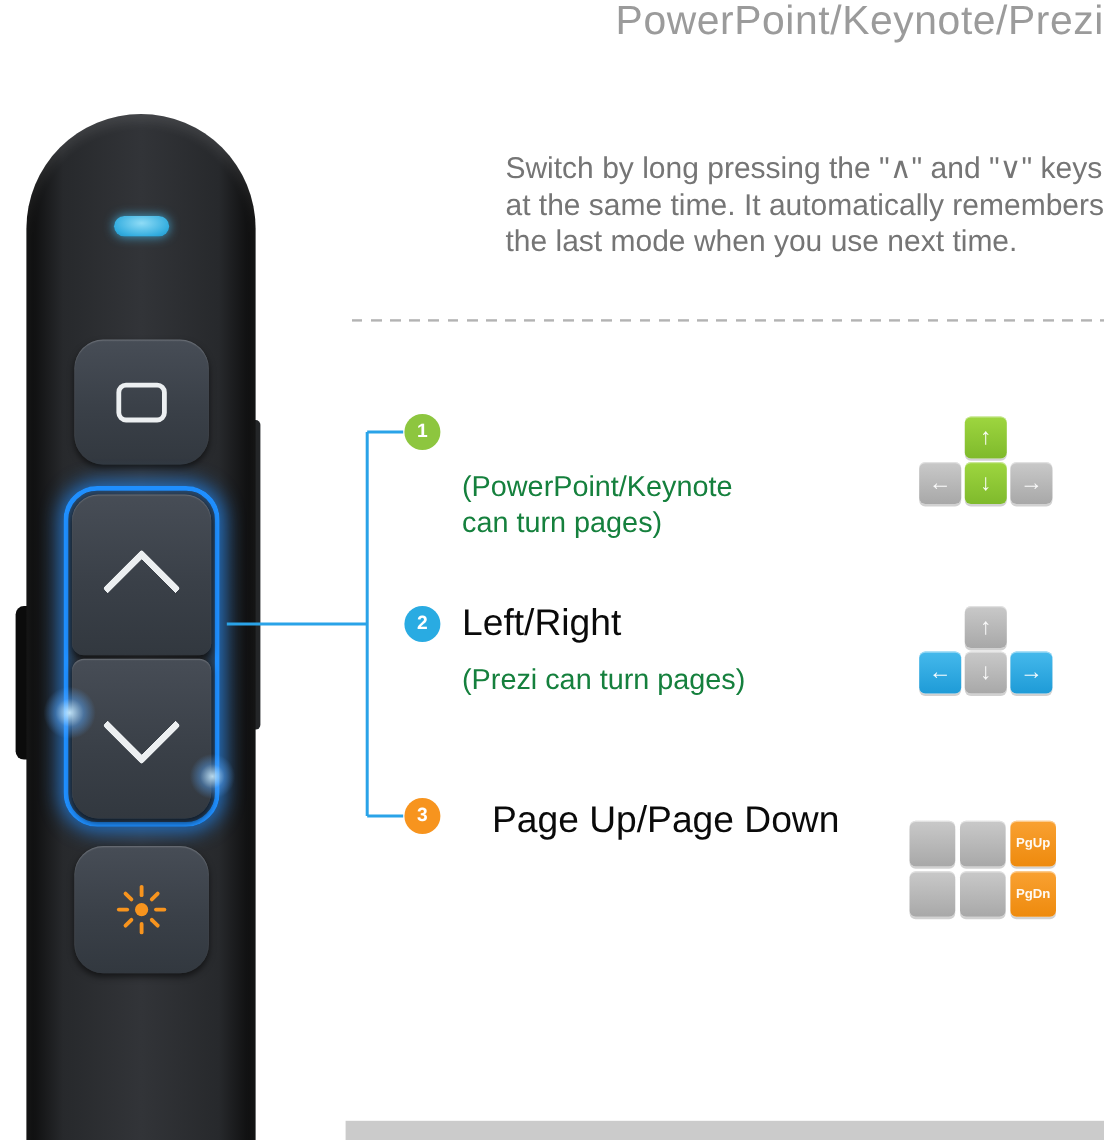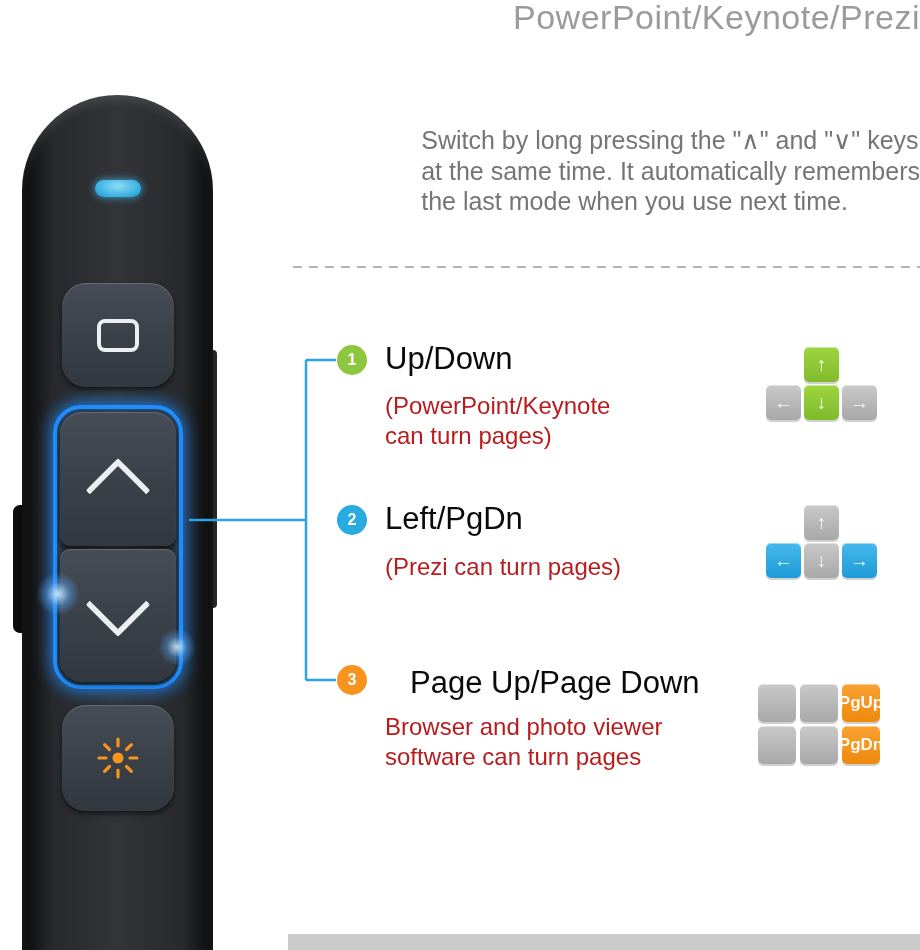--- a/index.html
+++ b/index.html
@@ -171,21 +171,21 @@
   }
   .mode-title-1 { top: 341px; }
   .mode-title-2 { top: 501px; }
   .mode-title-3 { top: 665px; margin-left: 25px; }
 
   .mode-sub {
     position: absolute;
     left: 385px;
     font-size: 24px;
     line-height: 1.27;
-    color: #b91c1c;
+    color: #15803d;
     white-space: pre-line;
   }
   .mode-sub-1 { top: 391px; }
   .mode-sub-2 { top: 552px; }
   .mode-sub-3 { top: 712px; }
 
   
   .keys {
     position: absolute;
     display: flex;
@@ -201,21 +201,21 @@
     align-items: center;
     justify-content: center;
     font-size: 19px;
     font-weight: bold;
     color: rgba(255,255,255,0.95);
     box-shadow: inset 0 1px 0 rgba(255,255,255,0.45), 0 2px 0 rgba(0,0,0,0.18);
   }
   .key-gray   { background: linear-gradient(#c9c9c9, #a8a8a8); color: rgba(255,255,255,0.92); }
   .key-green  { background: linear-gradient(#9ed63f, #7fba2c); }
   .key-blue   { background: linear-gradient(#45b9ec, #1e9bd7); }
-  .key-orange { background: linear-gradient(#f9a132, #ee8a0d); font-size: 17px; }
+  .key-orange { background: linear-gradient(#f9a132, #ee8a0d); font-size: 11px; }
   .keys-1 { left: 766px; top: 347px; }
   .keys-2 { left: 766px; top: 505px; }
   .keys-3 { left: 758px; top: 684px; gap: 4px; }
   .keys-3 .keys-row { gap: 4px; }
   .keys-3 .key { width: 38px; height: 38px; }
 
   .bottom-strip {
     position: absolute;
     left: 288px; top: 934px;
     width: 632px; height: 16px;
@@ -273,48 +273,45 @@
   <svg class="connector">
     <g stroke="#2aa3e8" stroke-width="2.5" fill="none">
       <line x1="189" y1="520" x2="306" y2="520"></line>
       <line x1="306" y1="360" x2="306" y2="680"></line>
       <line x1="306" y1="360" x2="336" y2="360"></line>
       <line x1="306" y1="680" x2="336" y2="680"></line>
     </g>
   </svg>
 
   <div class="badge badge-1">1</div>
-  <div class="mode-title mode-title-1">Up/Down</div>
   <div class="mode-sub mode-sub-1">(PowerPoint/Keynote
 can turn pages)</div>
   <div class="keys keys-1">
     <div class="key key-green">↑</div>
     <div class="keys-row">
       <div class="key key-gray">←</div>
       <div class="key key-green">↓</div>
       <div class="key key-gray">→</div>
     </div>
   </div>
 
   <div class="badge badge-2">2</div>
-  <div class="mode-title mode-title-2">Left/PgDn</div>
+  <div class="mode-title mode-title-2">Left/Right</div>
   <div class="mode-sub mode-sub-2">(Prezi can turn pages)</div>
   <div class="keys keys-2">
     <div class="key key-gray">↑</div>
     <div class="keys-row">
       <div class="key key-blue">←</div>
       <div class="key key-gray">↓</div>
       <div class="key key-blue">→</div>
     </div>
   </div>
 
   <div class="badge badge-3">3</div>
   <div class="mode-title mode-title-3">Page Up/Page Down</div>
-  <div class="mode-sub mode-sub-3">Browser and photo viewer
-software can turn pages</div>
   <div class="keys keys-3">
     <div class="keys-row">
       <div class="key key-gray"></div>
       <div class="key key-gray"></div>
       <div class="key key-orange">PgUp</div>
     </div>
     <div class="keys-row">
       <div class="key key-gray"></div>
       <div class="key key-gray"></div>
       <div class="key key-orange">PgDn</div>

